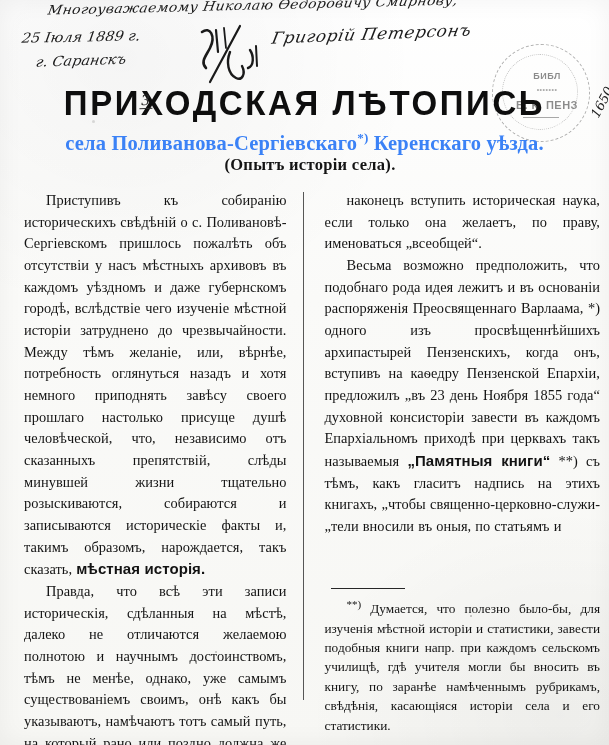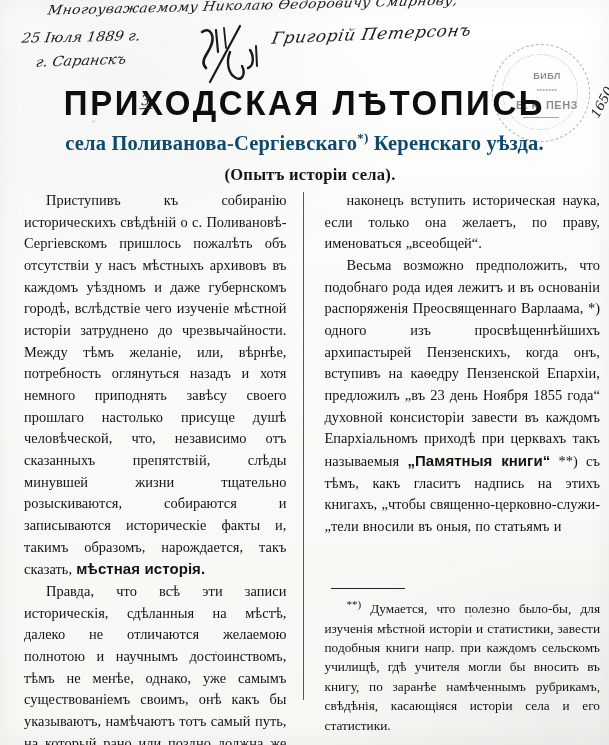--- a/index.html
+++ b/index.html
@@ -137,30 +137,30 @@
     line-height: 1.06;
     color: #0e0e0e;
     transform: scaleY(1.05);
   }
   .title-sub {
     margin-top: 9px;
     font-family: "Liberation Serif", serif;
     font-size: 20.5px;
     font-weight: bold;
     letter-spacing: 0.2px;
-    color: #0c4a6e;
+    color: #3b82f6;
     white-space: nowrap;
   }
   .title-sub .fn {
     font-size: 13px;
     vertical-align: super;
     font-weight: bold;
   }
   .title-paren {
-    margin-top: 10px;
+    margin-top: 0;
     font-family: "Liberation Serif", serif;
     font-size: 16.5px;
     font-weight: bold;
     letter-spacing: 0.3px;
     color: #141414;
     padding-left: 11px;
   }
   .pagemark {
     position: absolute;
     left: 139px; top: 92px;

